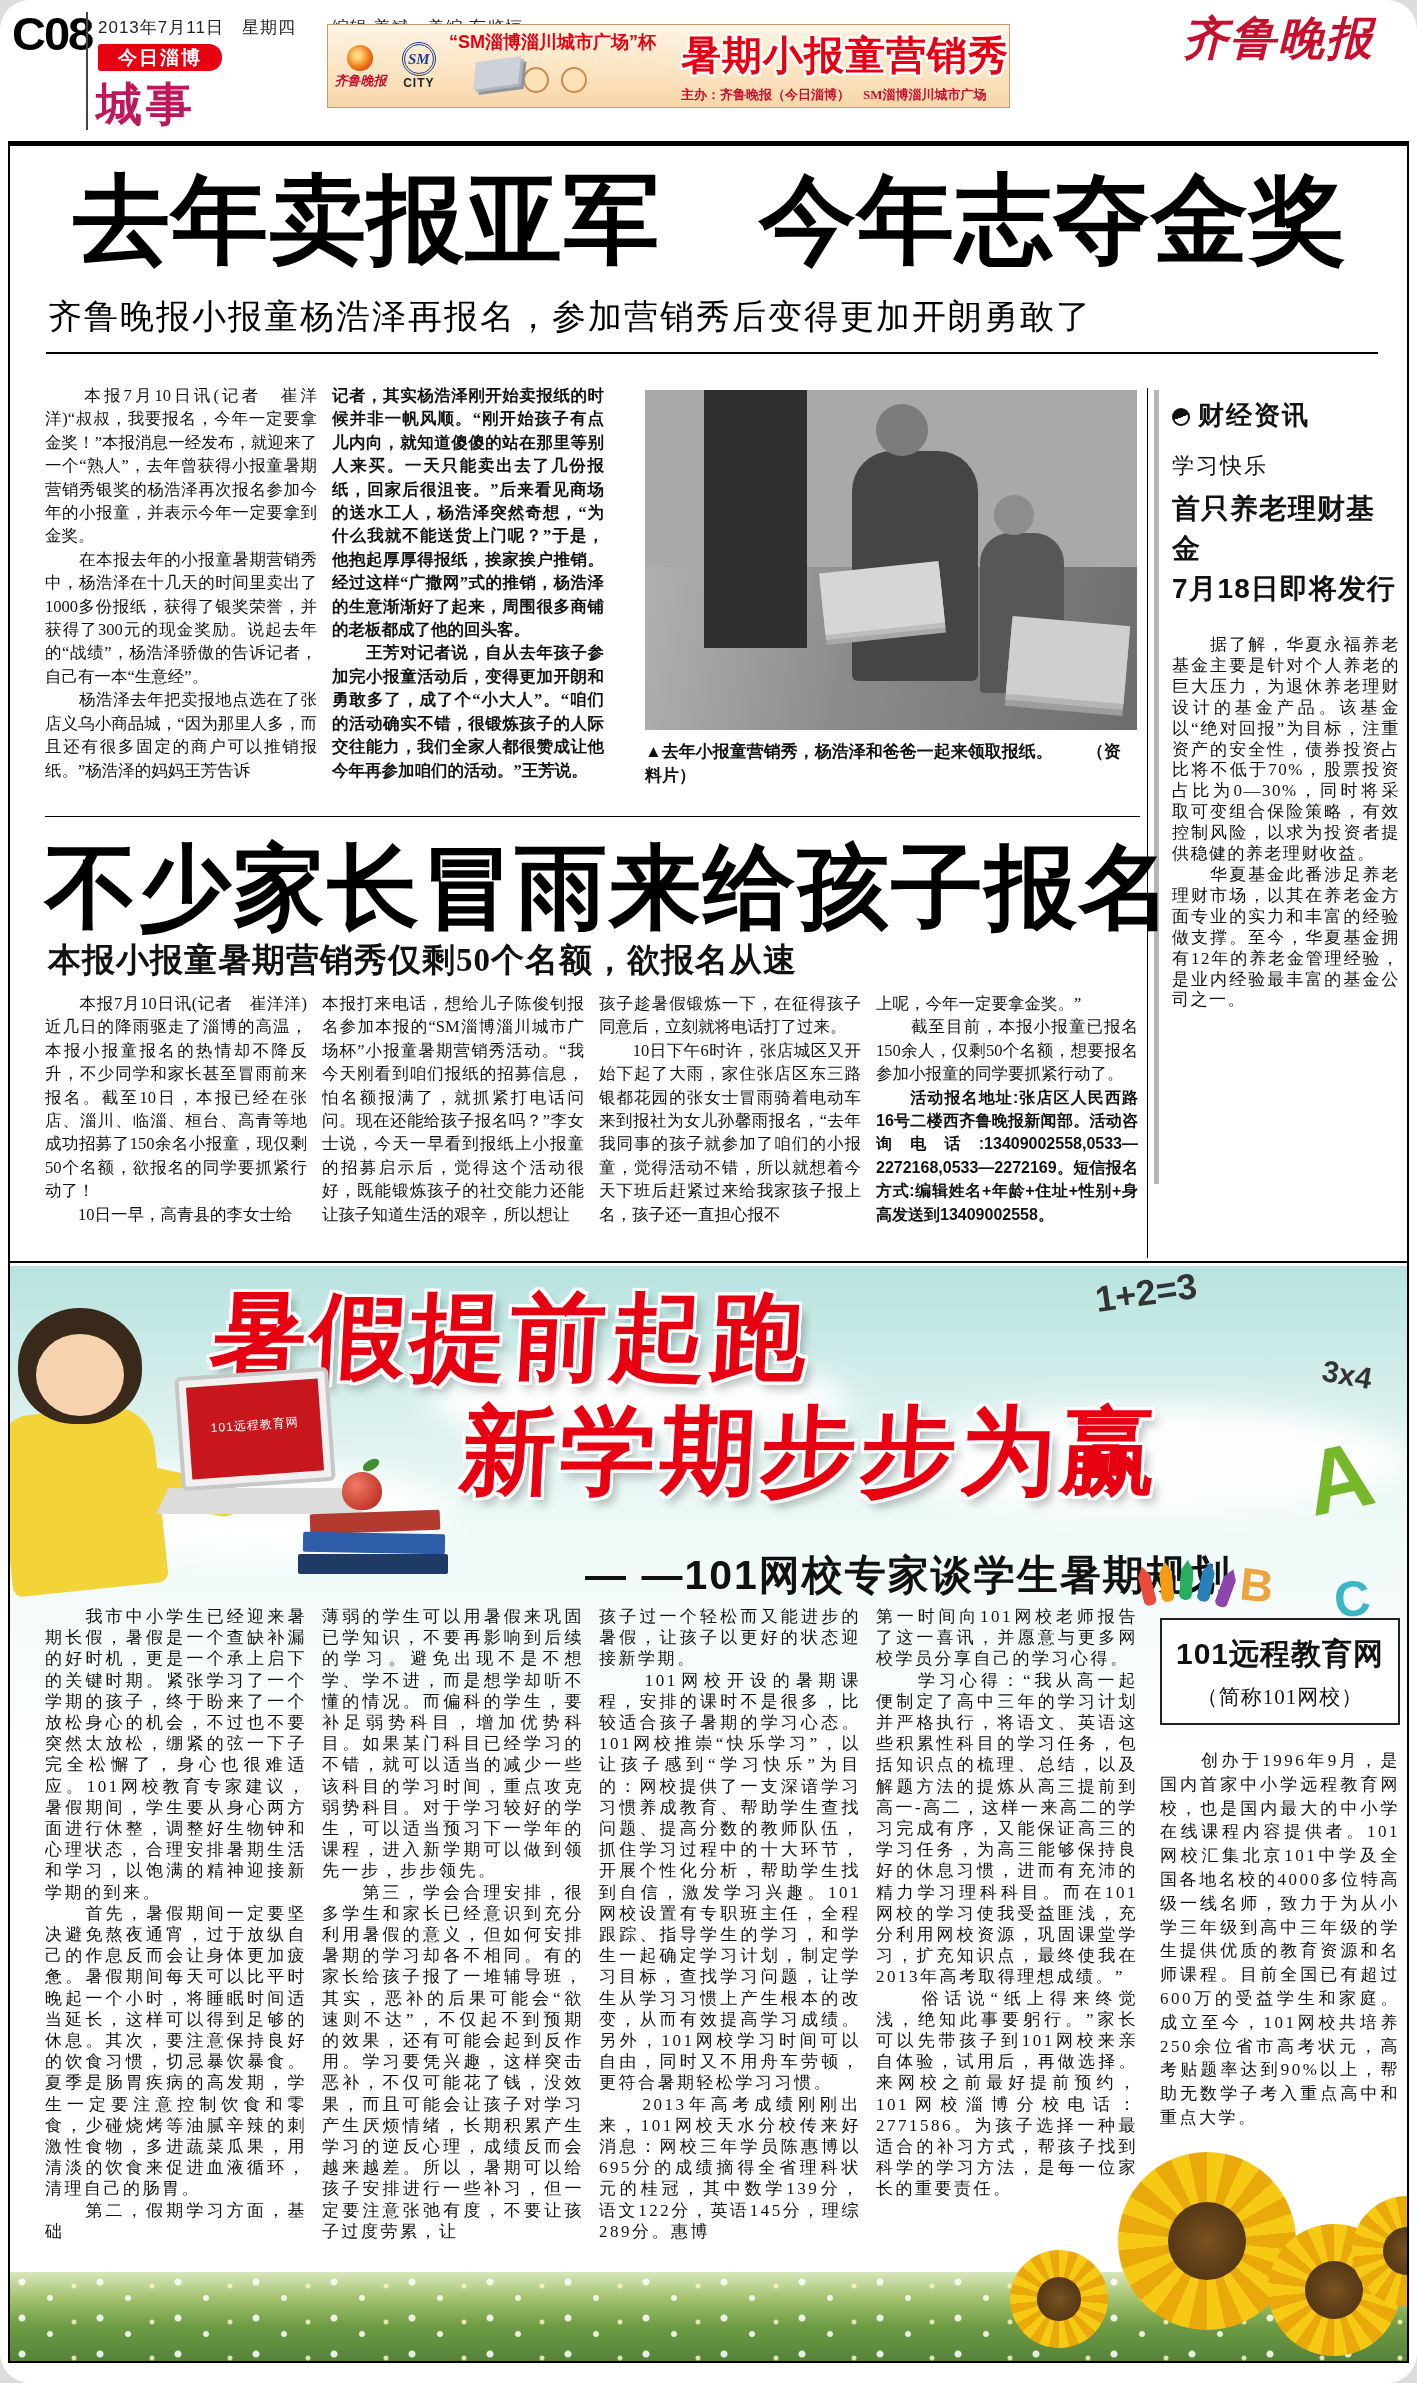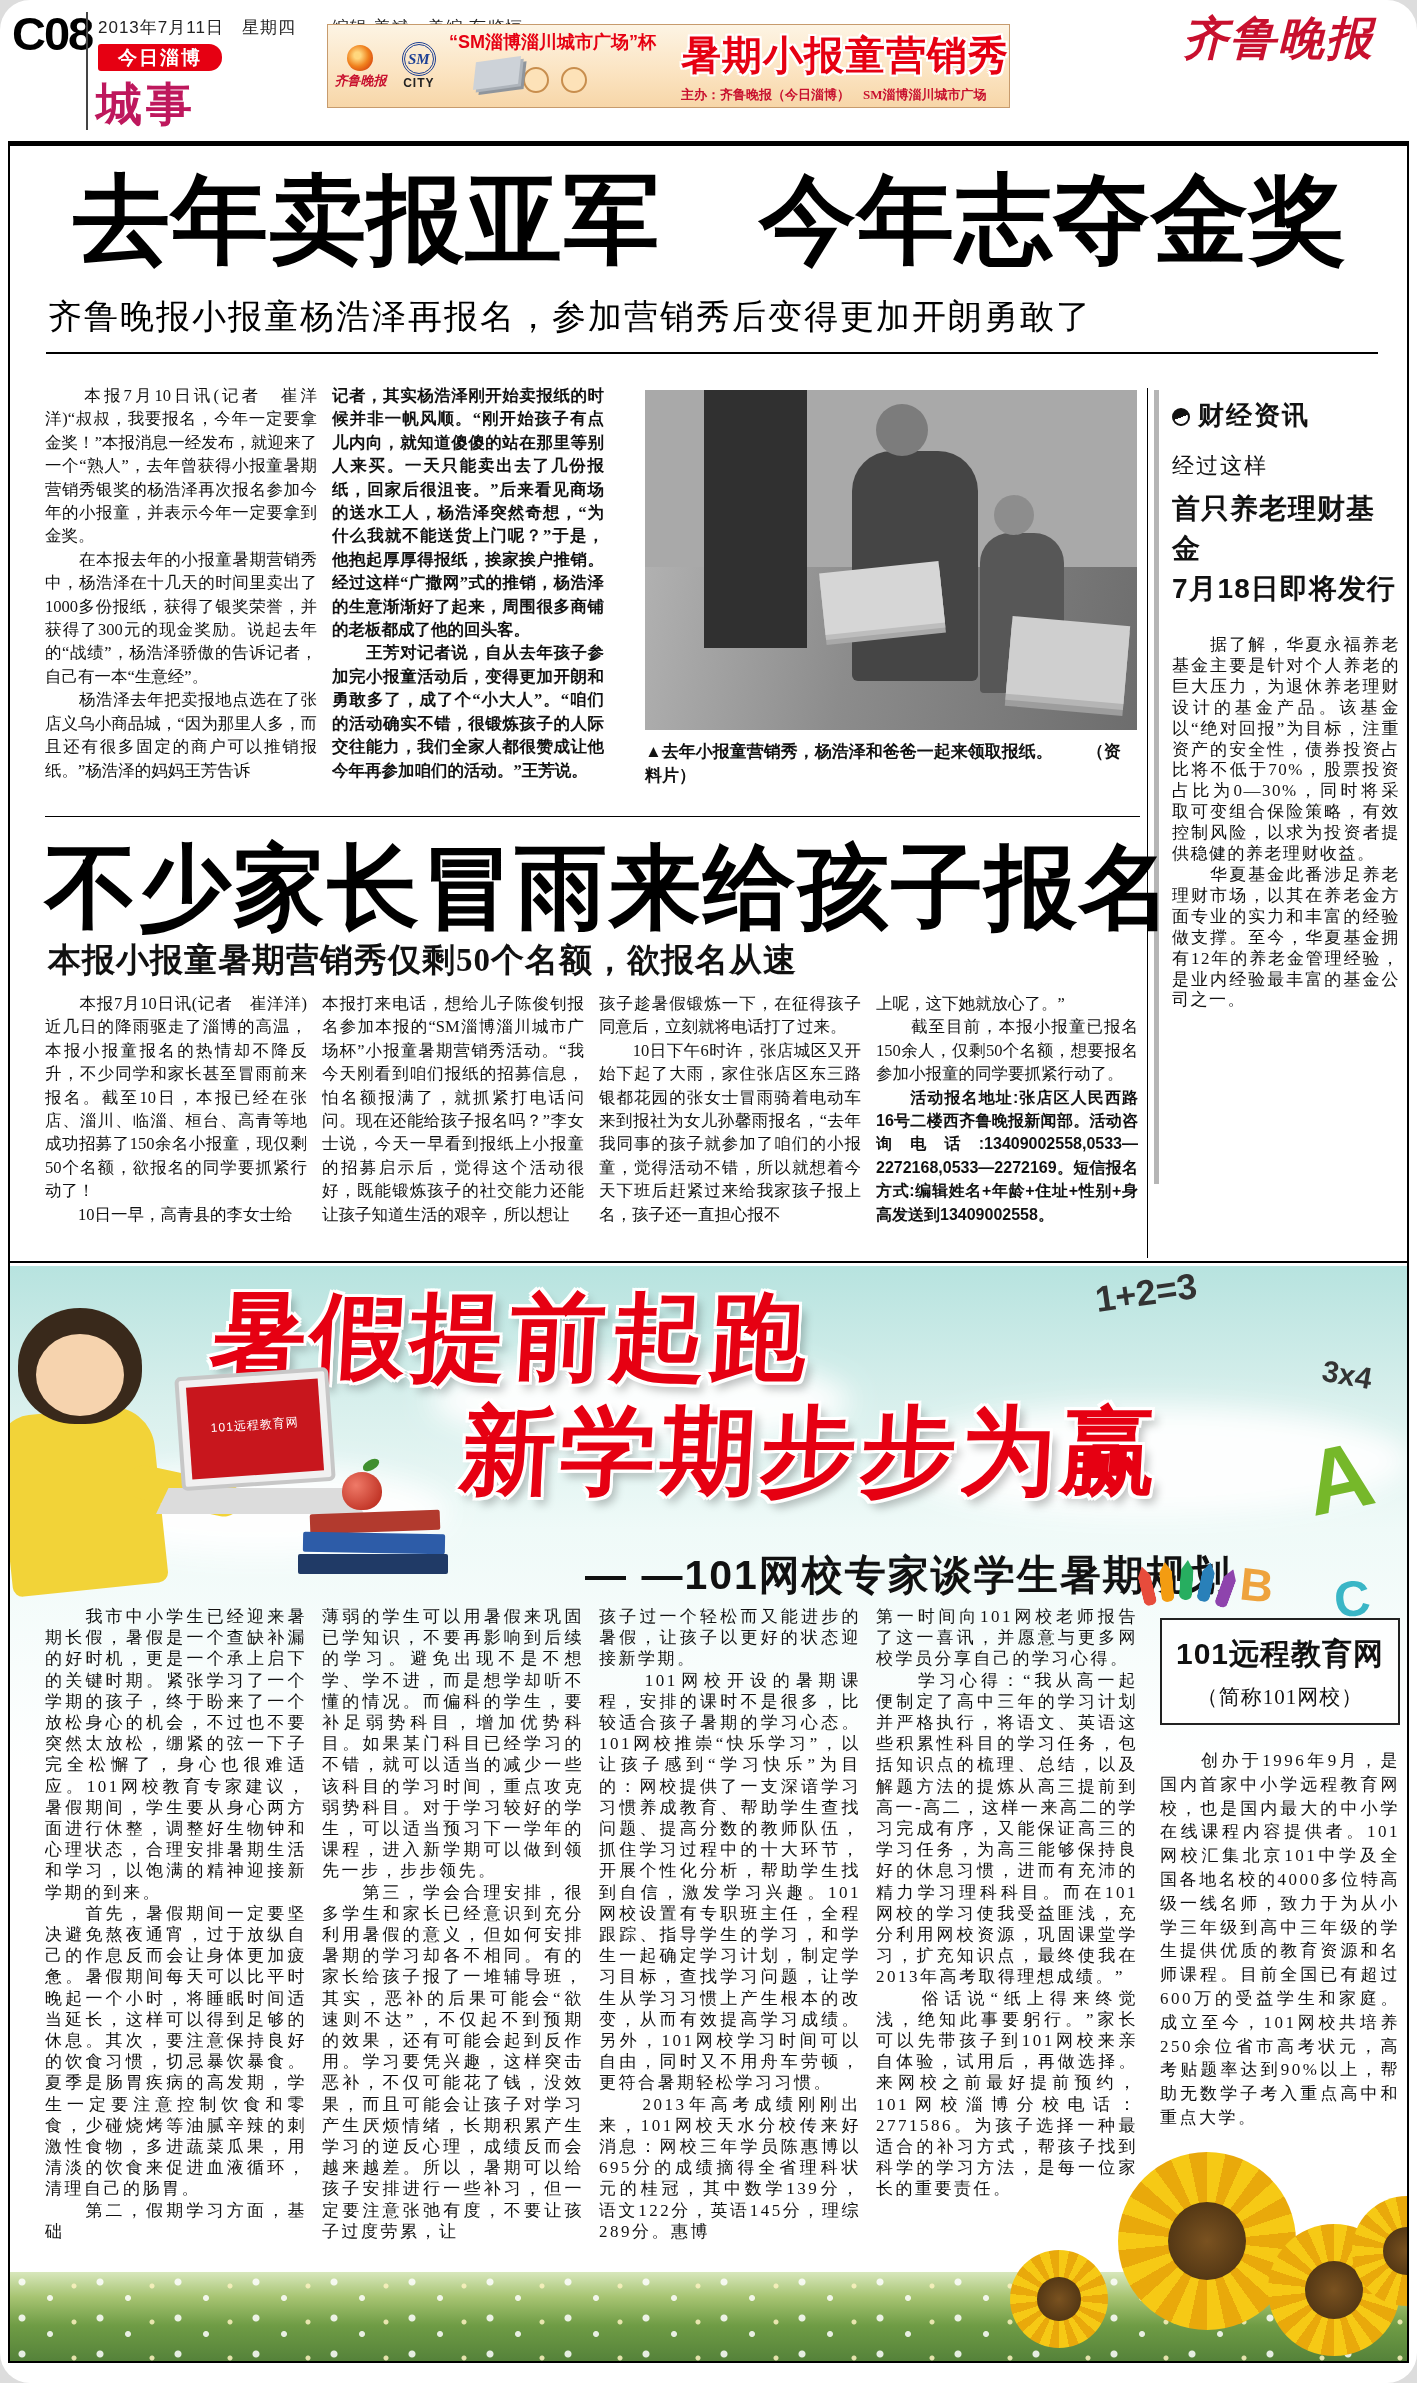--- a/index.html
+++ b/index.html
@@ -237,21 +237,21 @@
     <div class="ph-boy-head"></div>
     <div class="ph-papers1"></div>
     <div class="ph-papers2"></div>
   </div>
   <div class="abs" id="caption">▲去年小报童营销秀，杨浩泽和爸爸一起来领取报纸。　　（资料片）</div>
 
   <div class="abs" id="fin-vline"></div>
   <div class="abs" id="fin-graybar"></div>
   <div class="abs" id="fin">
     <div class="fin-head"><span class="half-circle"></span><span>财经资讯</span></div>
-    <div class="fin-kicker">经过这样</div>
+    <div class="fin-kicker">学习快乐</div>
     <div class="fin-title"><span>首只养老理财基金</span><br><span>7月18日即将发行</span></div>
     <div id="fin-body">
         <p>　　据了解，华夏永福养老基金主要是针对个人养老的巨大压力，为退休养老理财设计的基金产品。该基金以“绝对回报”为目标，注重资产的安全性，债券投资占比将不低于70%，股票投资占比为0—30%，同时将采取可变组合保险策略，有效控制风险，以求为投资者提供稳健的养老理财收益。</p>
         <p>　　华夏基金此番涉足养老理财市场，以其在养老金方面专业的实力和丰富的经验做支撑。至今，华夏基金拥有12年的养老金管理经验，是业内经验最丰富的基金公司之一。</p>
       </div>
   </div>
 
   <div class="abs" id="rule-a1a2"></div>
   <div class="abs sans" id="a2-headline">不少家长冒雨来给孩子报名</div>
   <div class="abs" id="a2-subhead">本报小报童暑期营销秀仅剩50个名额，欲报名从速</div>
@@ -260,21 +260,21 @@
       <p>　　10日一早，高青县的李女士给</p>
     </div>
   <div class="abs news-col" id="a2c2">
       <p>本报打来电话，想给儿子陈俊钊报名参加本报的“SM淄博淄川城市广场杯”小报童暑期营销秀活动。“我今天刚看到咱们报纸的招募信息，怕名额报满了，就抓紧打电话问问。现在还能给孩子报名吗？”李女士说，今天一早看到报纸上小报童的招募启示后，觉得这个活动很好，既能锻炼孩子的社交能力还能让孩子知道生活的艰辛，所以想让</p>
     </div>
   <div class="abs news-col" id="a2c3">
       <p>孩子趁暑假锻炼一下，在征得孩子同意后，立刻就将电话打了过来。</p>
       <p>　　10日下午6时许，张店城区又开始下起了大雨，家住张店区东三路银都花园的张女士冒雨骑着电动车来到报社为女儿孙馨雨报名，“去年我同事的孩子就参加了咱们的小报童，觉得活动不错，所以就想着今天下班后赶紧过来给我家孩子报上名，孩子还一直担心报不</p>
     </div>
   <div class="abs news-col" id="a2c4">
-      <p>上呢，这下她就放心了。”</p>
+      <p>上呢，今年一定要拿金奖。”</p>
       <p>　　截至目前，本报小报童已报名150余人，仅剩50个名额，想要报名参加小报童的同学要抓紧行动了。</p>
       <p>　　活动报名地址:张店区人民西路16号二楼西齐鲁晚报新闻部。活动咨询电话:13409002558,0533—2272168,0533—2272169。短信报名方式:编辑姓名+年龄+住址+性别+身高发送到13409002558。</p>
     </div>
   <div class="abs" id="sep-ad"></div>
 
   <div class="abs" id="ad">
     <div class="cloud" id="cl1"></div>
     <div class="cloud" id="cl2"></div>
     <div class="cloud" id="cl3"></div>
 

